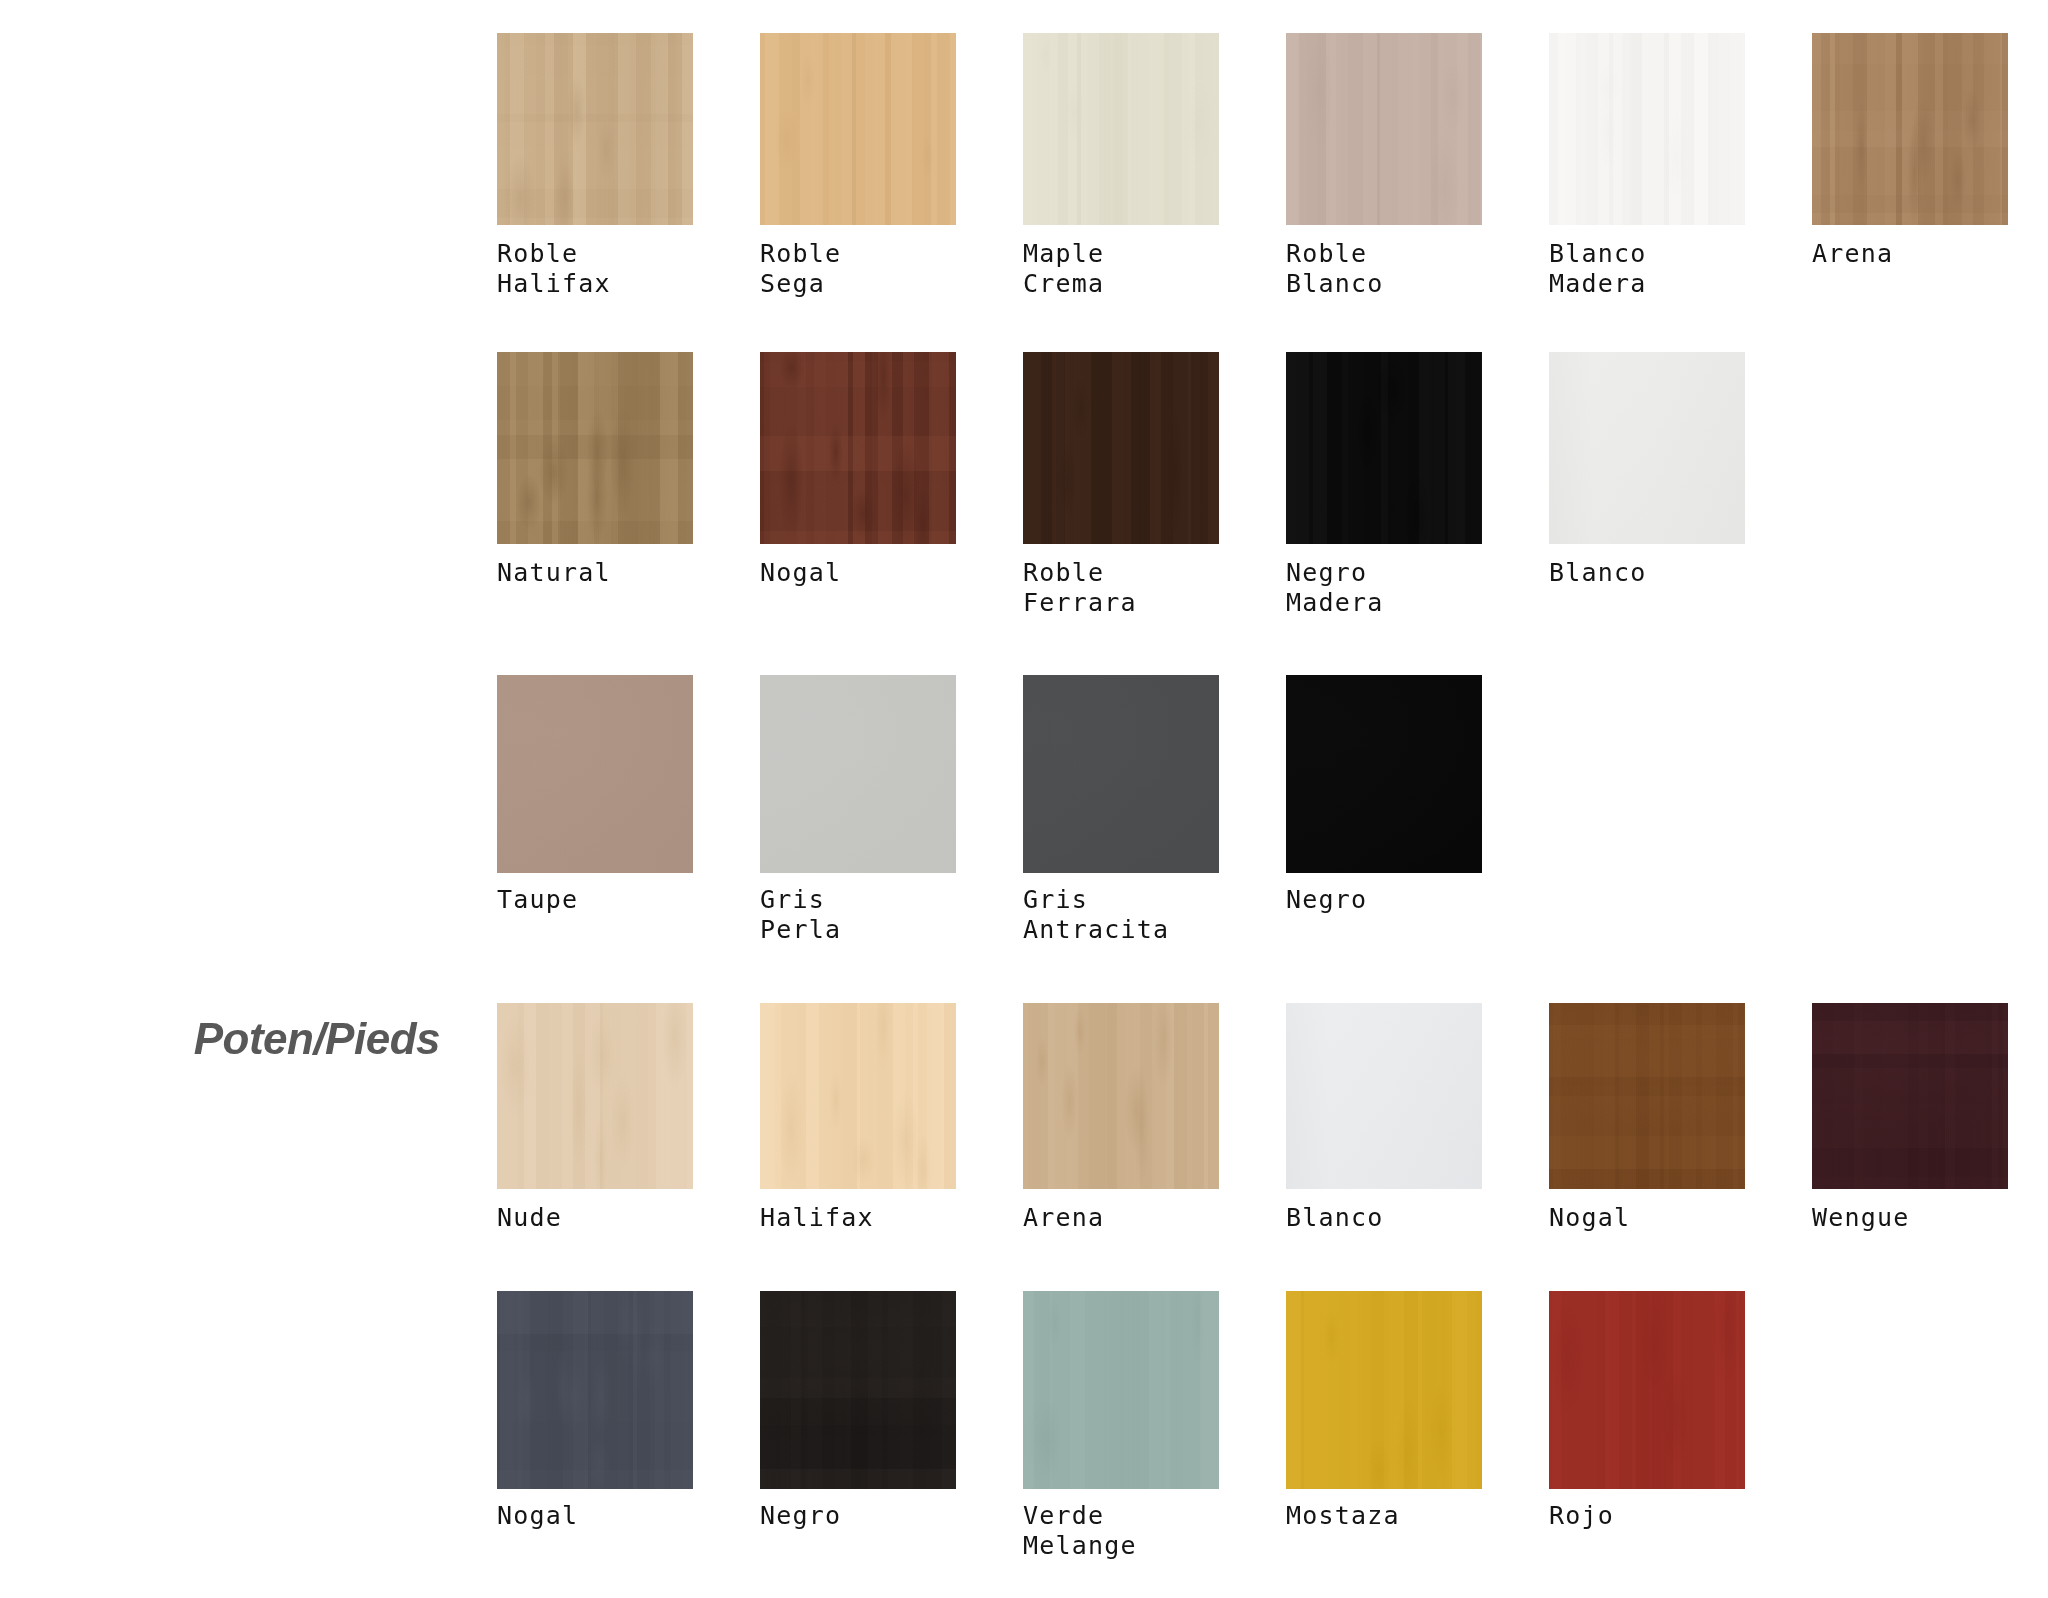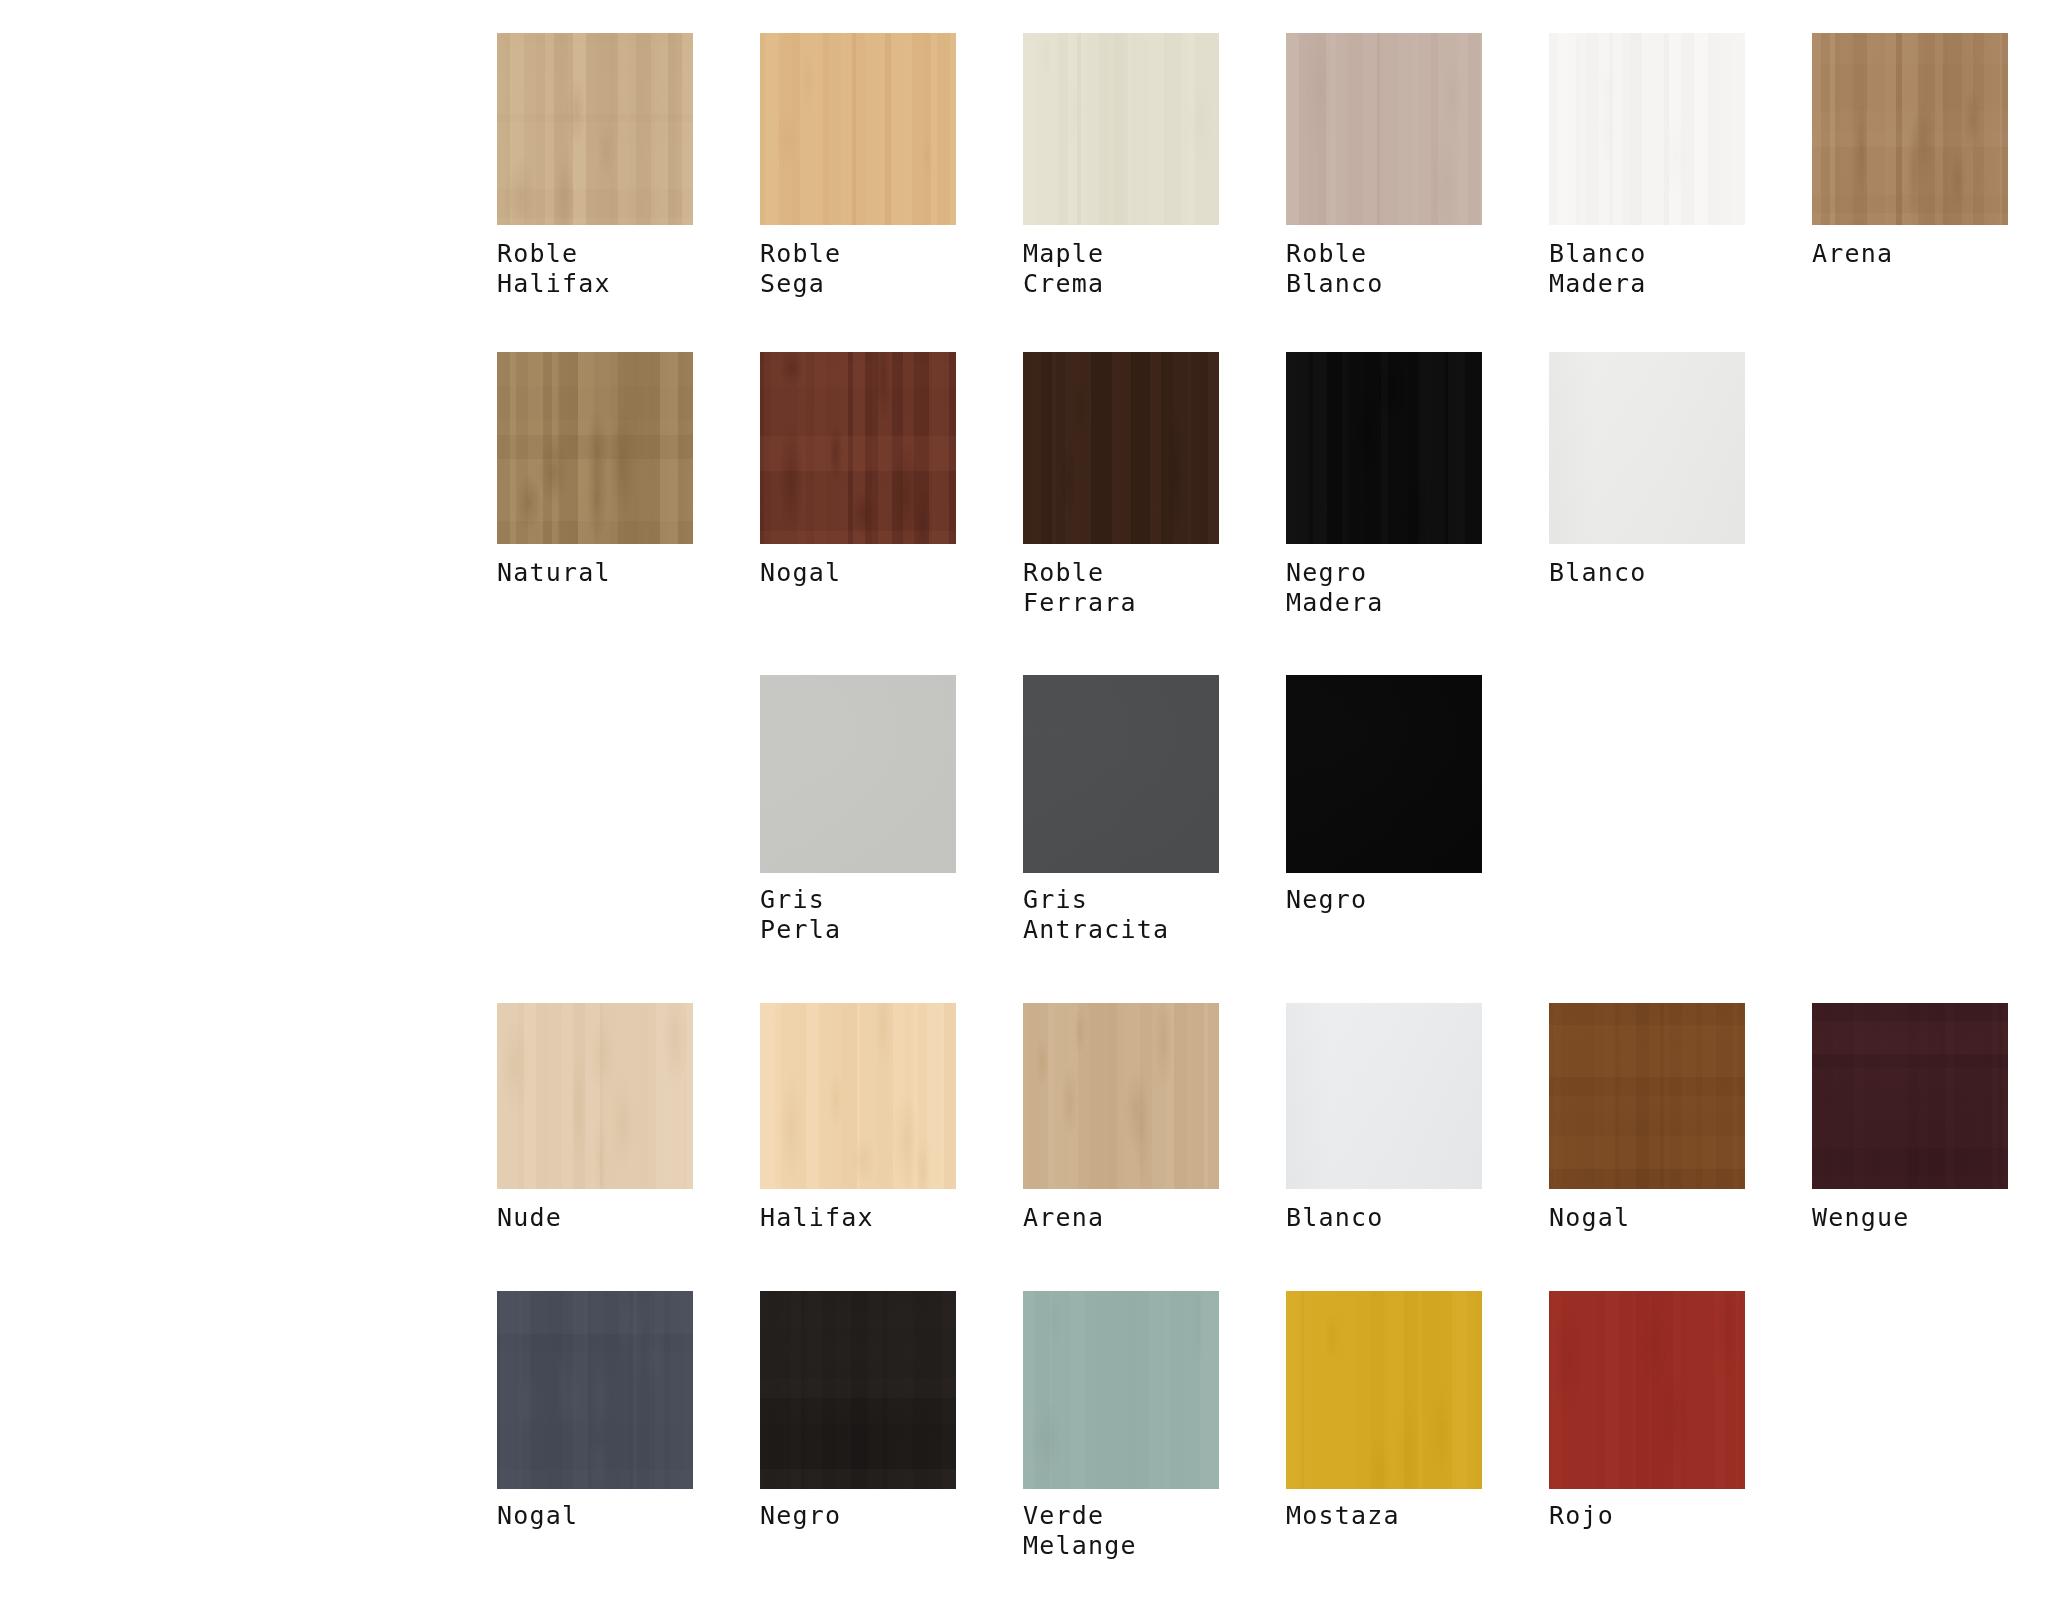--- a/index.html
+++ b/index.html
@@ -208,20 +208,28 @@
       <div class="swatch" style="background: rgb(233, 234, 231);">
         <div class="grain" style="background-image: linear-gradient(90deg, rgba(220, 221, 217, 0.18) 0%, rgba(246, 247, 245, 0.22) 22%, rgba(246, 247, 245, 0.1) 55%, rgba(220, 221, 217, 0.16) 100%);"></div>
         <div class="grain2" style="background-image: linear-gradient(rgba(246, 247, 245, 0.12) 0%, rgba(220, 221, 217, 0.06) 70%, rgba(220, 221, 217, 0.12) 100%);"></div>
         <div class="knots" style="background-image: none;"></div>
       </div>
       <div class="swatch-label">Blanco</div>
     </div>
   </div>
 
   <div class="row row-3">
+    <div class="cell c0">
+      <div class="swatch" style="background: rgb(173, 148, 132);">
+        <div class="grain" style="background-image: linear-gradient(100deg, rgba(188, 164, 151, 0.1) 0%, rgba(156, 131, 115, 0.06) 60%, rgba(156, 131, 115, 0.1) 100%);"></div>
+        <div class="grain2" style="background-image: radial-gradient(90% 70% at 35% 30%, rgba(188, 164, 151, 0.1) 0%, rgba(156, 131, 115, 0.08) 100%);"></div>
+        <div class="knots" style="background-image: none;"></div>
+      </div>
+      <div class="swatch-label">Taupe</div>
+    </div>
     <div class="cell c1">
       <div class="swatch" style="background: rgb(198, 199, 195);">
         <div class="grain" style="background-image: linear-gradient(100deg, rgba(210, 211, 208, 0.1) 0%, rgba(184, 185, 181, 0.06) 60%, rgba(184, 185, 181, 0.1) 100%);"></div>
         <div class="grain2" style="background-image: radial-gradient(90% 70% at 35% 30%, rgba(210, 211, 208, 0.1) 0%, rgba(184, 185, 181, 0.08) 100%);"></div>
         <div class="knots" style="background-image: none;"></div>
       </div>
       <div class="swatch-label">Gris
 Perla</div>
     </div>
     <div class="cell c2">
@@ -236,20 +244,21 @@
     <div class="cell c3">
       <div class="swatch" style="background: rgb(10, 10, 10);">
         <div class="grain" style="background-image: linear-gradient(100deg, rgba(25, 25, 25, 0.1) 0%, rgba(0, 0, 0, 0.06) 60%, rgba(0, 0, 0, 0.1) 100%);"></div>
         <div class="grain2" style="background-image: radial-gradient(90% 70% at 35% 30%, rgba(25, 25, 25, 0.1) 0%, rgba(0, 0, 0, 0.08) 100%);"></div>
         <div class="knots" style="background-image: none;"></div>
       </div>
       <div class="swatch-label">Negro</div>
     </div>
   </div>
 
+  <div class="section-header legs">Poten/Pieds</div>
 
   <div class="row row-4">
     <div class="cell c0">
       <div class="swatch" style="background: rgb(227, 205, 177);">
         <div class="grain" style="background-image: linear-gradient(90deg, rgba(210, 185, 150, 0.118) 0%, rgba(210, 185, 150, 0.118) 3.02%, rgba(210, 185, 150, 0.106) 3.02%, rgba(210, 185, 150, 0.106) 10.89%, rgba(210, 185, 150, 0.24) 10.89%, rgba(210, 185, 150, 0.24) 13.6%, rgba(240, 222, 200, 0.114) 13.6%, rgba(240, 222, 200, 0.114) 19.83%, rgba(210, 185, 150, 0.22) 19.83%, rgba(210, 185, 150, 0.22) 23.51%, rgba(210, 185, 150, 0.196) 23.51%, rgba(210, 185, 150, 0.196) 26.51%, rgba(210, 185, 150, 0.098) 26.51%, rgba(210, 185, 150, 0.098) 33.36%, rgba(240, 222, 200, 0.12) 33.36%, rgba(240, 222, 200, 0.12) 39.03%, rgba(210, 185, 150, 0.184) 39.03%, rgba(210, 185, 150, 0.184) 44.68%, rgba(240, 222, 200, 0.11) 44.68%, rgba(240, 222, 200, 0.11) 52.57%, rgba(210, 185, 150, 0.26) 52.57%, rgba(210, 185, 150, 0.26) 53.89%, rgba(210, 185, 150, 0.082) 53.89%, rgba(210, 185, 150, 0.082) 58.7%, rgba(210, 185, 150, 0.1) 58.7%, rgba(210, 185, 150, 0.1) 62.82%, rgba(210, 185, 150, 0.106) 62.82%, rgba(210, 185, 150, 0.106) 70.81%, rgba(210, 185, 150, 0.18) 70.81%, rgba(210, 185, 150, 0.18) 76.93%, rgba(210, 185, 150, 0.114) 76.93%, rgba(210, 185, 150, 0.114) 81.06%, rgba(240, 222, 200, 0.15) 81.06%, rgba(240, 222, 200, 0.15) 83.74%, rgba(240, 222, 200, 0.165) 83.74%, rgba(240, 222, 200, 0.165) 88.09%, rgba(240, 222, 200, 0.1) 88.09%, rgba(240, 222, 200, 0.1) 94.79%, rgba(240, 222, 200, 0.06) 94.79%, rgba(240, 222, 200, 0.06) 97.04%, rgba(240, 222, 200, 0.224) 97.04%, rgba(240, 222, 200, 0.224) 100%);"></div>
         <div class="grain2" style="background-image: linear-gradient(90deg, rgba(240, 222, 200, 0.2) 0%, rgba(210, 185, 150, 0.06) 45%, rgba(240, 222, 200, 0.18) 100%);"></div>
         <div class="knots" style="background-image: radial-gradient(6.3% 24.7% at 64.2% 64.2%, rgba(210, 185, 150, 0.55) 0%, rgba(210, 185, 150, 0.28) 45%, rgba(210, 185, 150, 0) 100%), radial-gradient(7.9% 27.5% at 9.2% 34%, rgba(210, 185, 150, 0.55) 0%, rgba(210, 185, 150, 0.28) 45%, rgba(210, 185, 150, 0) 100%), radial-gradient(6.7% 21.6% at 53.5% 27.7%, rgba(210, 185, 150, 0.55) 0%, rgba(210, 185, 150, 0.28) 45%, rgba(210, 185, 150, 0) 100%), radial-gradient(6.9% 28.2% at 90.8% 18.3%, rgba(210, 185, 150, 0.55) 0%, rgba(210, 185, 150, 0.28) 45%, rgba(210, 185, 150, 0) 100%), radial-gradient(3.5% 24.5% at 52.9% 84%, rgba(210, 185, 150, 0.55) 0%, rgba(210, 185, 150, 0.28) 45%, rgba(210, 185, 150, 0) 100%), radial-gradient(4.3% 31.7% at 41.7% 56.3%, rgba(210, 185, 150, 0.55) 0%, rgba(210, 185, 150, 0.28) 45%, rgba(210, 185, 150, 0) 100%); opacity: 0.7;"></div>
       </div>
       <div class="swatch-label">Nude</div>
     </div>

